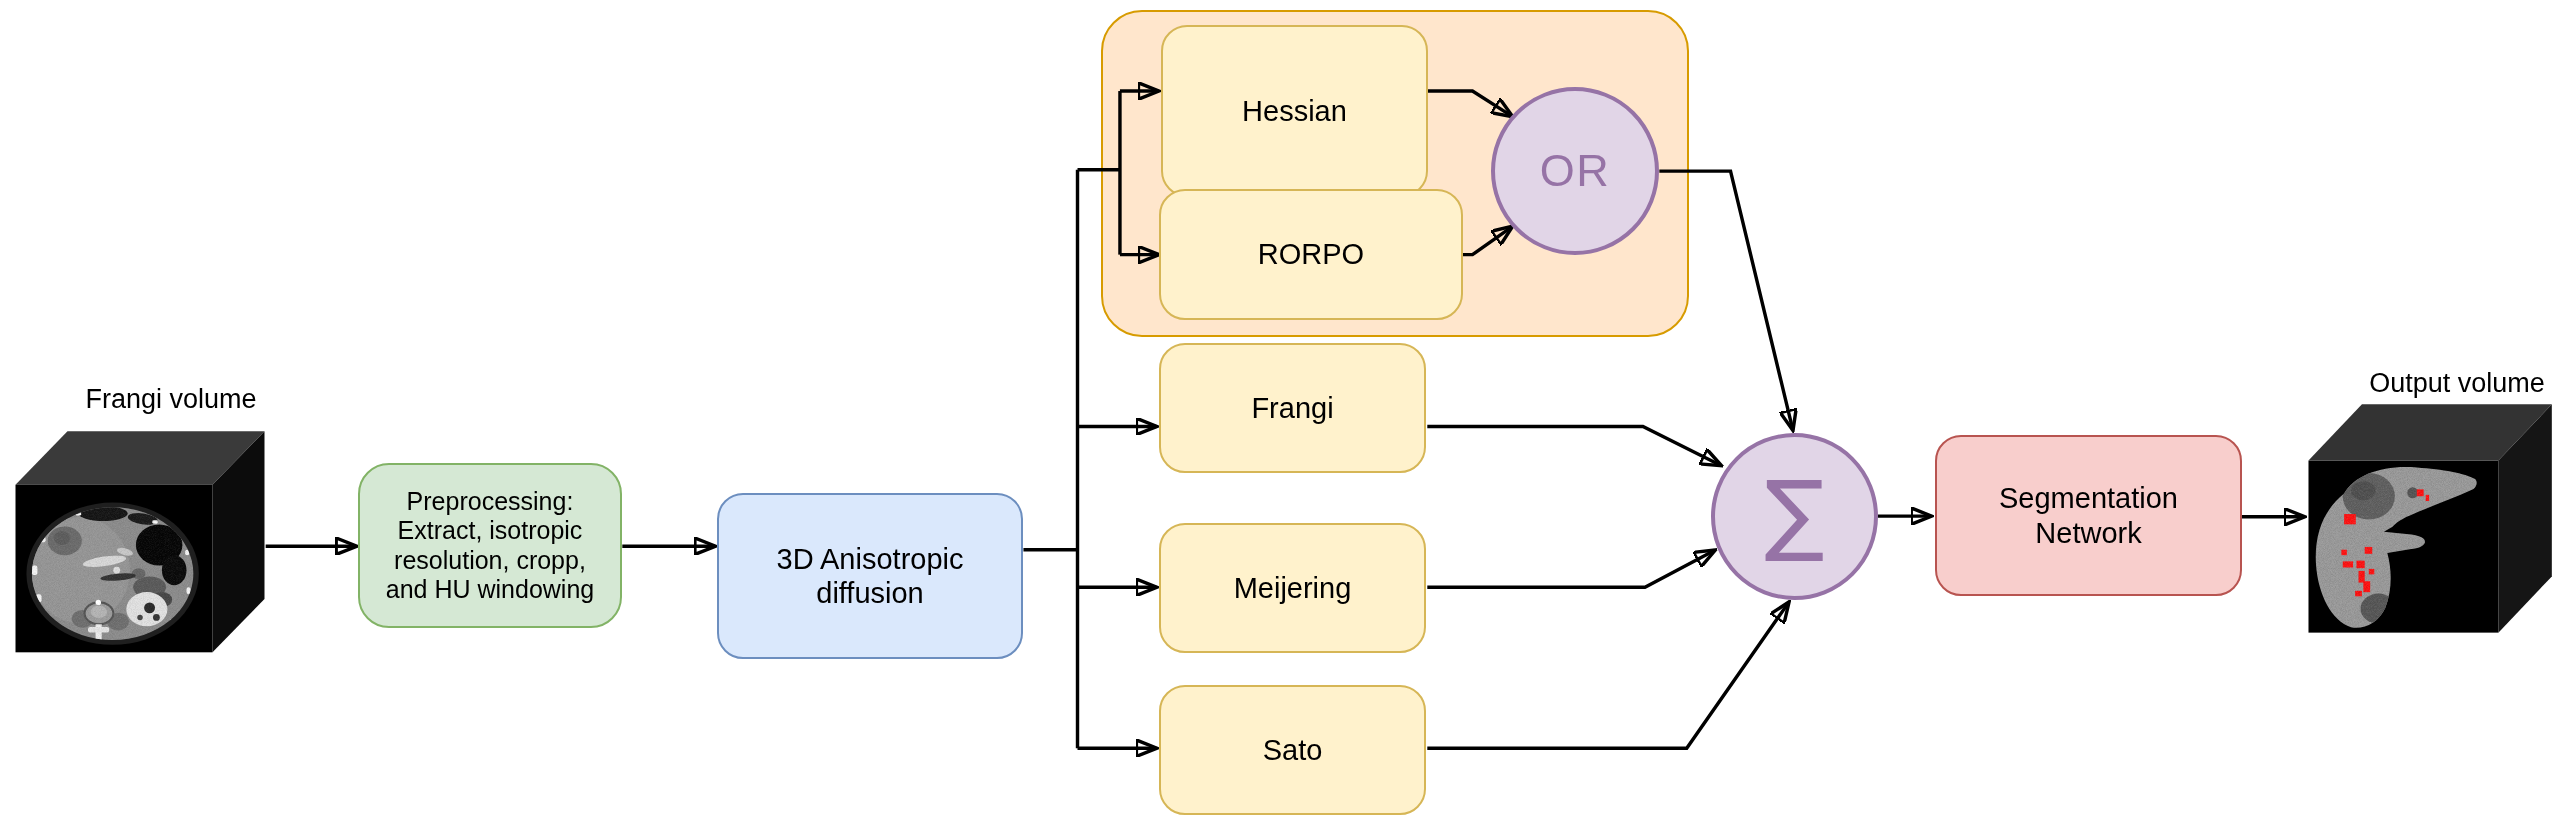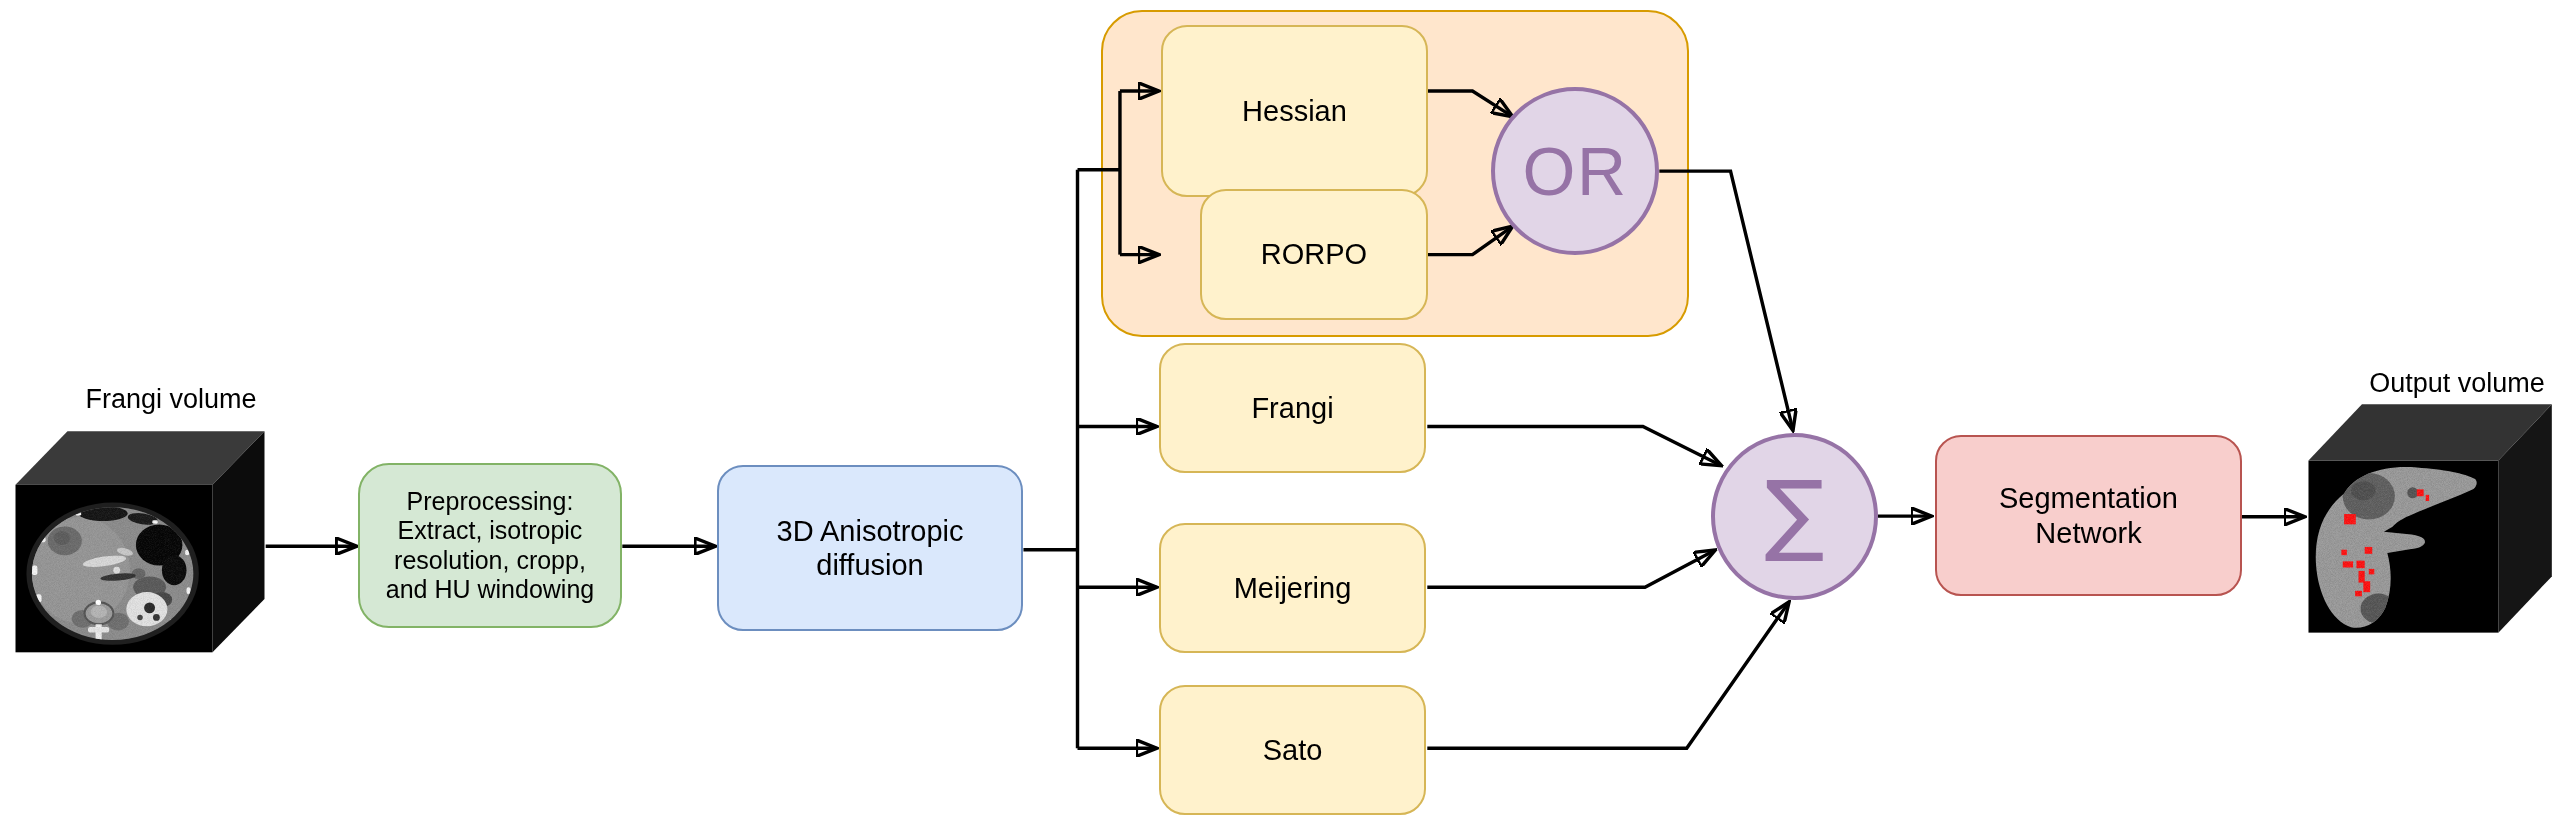--- a/index.html
+++ b/index.html
@@ -30,21 +30,21 @@
   .node span{white-space:pre-line;}
   .green{background:var(--green-fill);border-color:var(--green-stroke);font-size:25px;border-radius:31px;}
   .blue{background:var(--blue-fill);border-color:var(--blue-stroke);}
   .yellow{background:var(--yellow-fill);border-color:var(--yellow-stroke);}
   .red{background:var(--red-fill);border-color:var(--red-stroke);}
   .circle{
     position:absolute;z-index:3;display:flex;align-items:center;justify-content:center;
     border-radius:50%;background:var(--purple-fill);border:4.8px solid var(--purple-stroke);
     box-sizing:border-box;color:var(--purple-stroke);
   }
-  .or-text{font-size:68px;letter-spacing:1.4px;}
+  .or-text{font-size:45px;letter-spacing:1.4px;}
   .sigma-text{font-family:"DejaVu Sans",sans-serif;font-size:89px;line-height:1;padding-bottom:6.8px;}
   .vol-label{
     position:absolute;z-index:3;width:274px;text-align:center;
     font-size:27px;color:#000;
   }
   .cube{position:absolute;z-index:1;}
 </style>
 </head>
 <body>
 
@@ -192,30 +192,30 @@
     </g>
   </svg>
 
   <div class="node green" style="left:358px;top:463px;width:264px;height:165px;">
     <span>Preprocessing:
 Extract, isotropic
 resolution, cropp,
 and HU windowing</span>
   </div>
 
-  <div class="node blue" style="left:717px;top:465px;width:306px;height:166px;">
+  <div class="node blue" style="left:717px;top:493px;width:306px;height:166px;">
     <span>3D Anisotropic
 diffusion</span>
   </div>
 
   <div class="node yellow" style="left:1161px;top:25px;width:267px;height:172px;">
     <span>Hessian</span>
   </div>
 
-  <div class="node yellow" style="left:1200px;top:189px;width:228px;height:131px;text-align:center;">
+  <div class="node yellow" style="left:1159px;top:189px;width:304px;height:131px;text-align:center;">
     <span>RORPO</span>
   </div>
 
   <div class="node yellow" style="left:1159px;top:343px;width:267px;height:130px;">
     <span>Frangi</span>
   </div>
 
   <div class="node yellow" style="left:1159px;top:523px;width:267px;height:130px;">
     <span>Meijering</span>
   </div>

